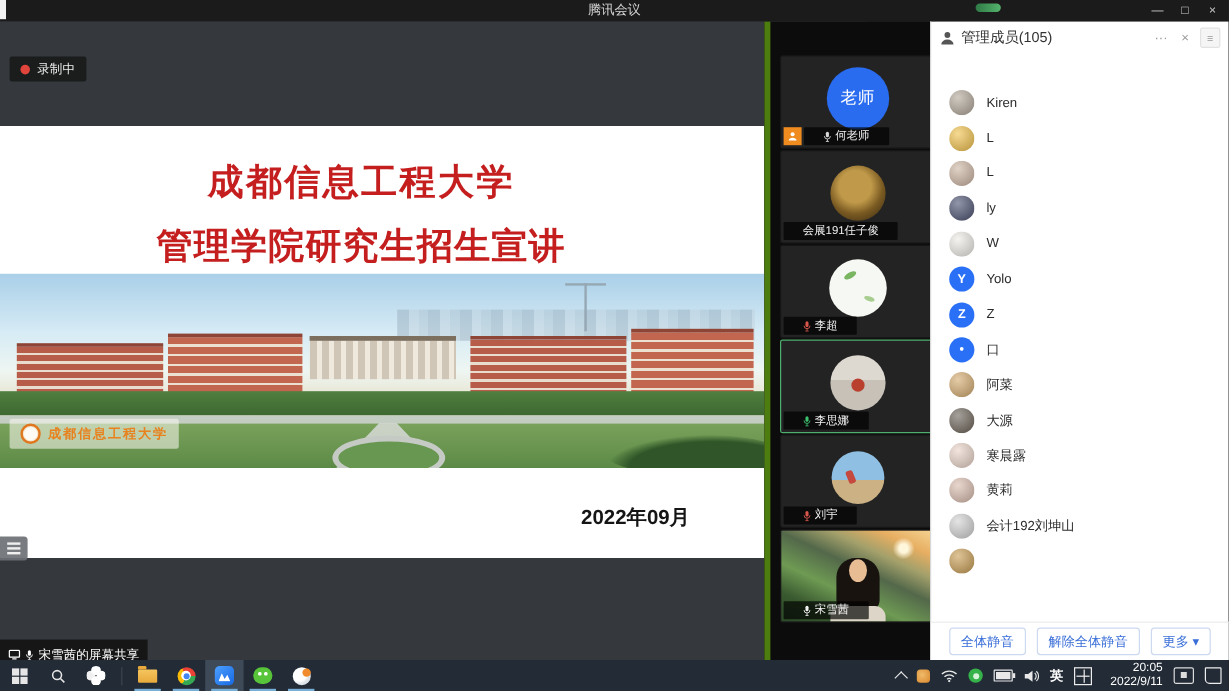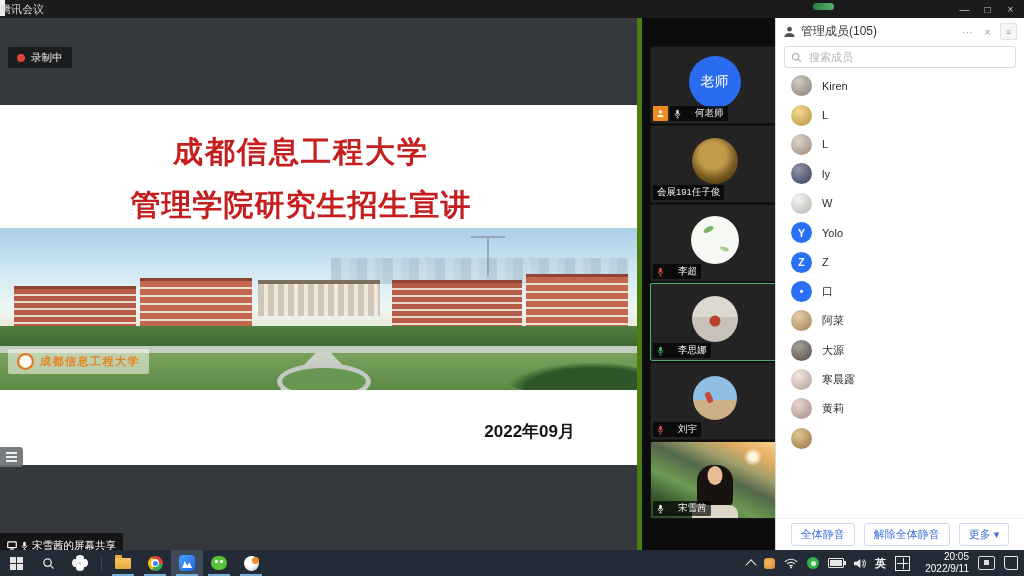--- a/index.html
+++ b/index.html
@@ -1,20 +1,20 @@
 <!DOCTYPE html>
 <html><head>
 <meta charset="utf-8">
 <style>
   html,body{margin:0;padding:0;background:#000}
   #app{position:relative;width:1024px;height:576px;overflow:hidden;background:#35393d;
        font-family:"Liberation Sans","DejaVu Sans",sans-serif}
   
   .titlebar{position:absolute;left:0;top:0;width:1024px;height:18px;background:#1b1b1b}
-  .tb-title{position:absolute;left:0;right:0;top:0;height:18px;line-height:18px;
+  .tb-title{position:absolute;left:0;right:0;top:0;height:18px;line-height:18px;text-align:center;
             font-size:11px;color:#d8d8d8}
   .corner{position:absolute;left:0;top:0;width:5px;height:16px;background:#f2f2f2}
   .tb-pill{position:absolute;left:813px;top:3px;width:21px;height:7px;border-radius:4px;
            background:linear-gradient(90deg,#2f7a46,#54b46c)}
   .tb-btns{position:absolute;right:2px;top:0;height:18px;display:flex}
   .tb-btn{width:23px;height:18px;display:flex;align-items:center;justify-content:center;
           font-size:10px;color:#cccccc}
   
   .share{position:absolute;left:0;top:18px;width:722px;height:532px;background:#35393d}
   .rec{position:absolute;left:8px;top:29px;height:21px;padding:0 9px;border-radius:2px;
@@ -76,22 +76,22 @@
   .av5{width:44px;height:44px;background:linear-gradient(180deg,#8fc0e4 0 55%,#cbb184 55% 100%)}
   .av5::after{content:"";position:absolute;left:30%;top:36%;width:6px;height:11px;border-radius:2px;background:#c5493f;transform:rotate(-22deg)}
   .scene{position:absolute;inset:0;background:linear-gradient(205deg,#f4d492 0%,#e7ae62 16%,#a3a06b 30%,#53684a 45%,#6e9a53 64%,#39592f 82%,#2c4a28 100%)}
   .scene::before{content:"";position:absolute;right:16px;top:6px;width:18px;height:18px;border-radius:50%;
                  background:radial-gradient(circle,#fff7dc 0 28%,rgba(255,244,200,0) 72%)}
   .p-hair{position:absolute;left:50%;bottom:9px;transform:translateX(-50%);width:36px;height:44px;
           border-radius:16px 16px 9px 9px;background:#191310}
   .p-face{position:absolute;left:50%;bottom:33px;transform:translateX(-50%);width:15px;height:19px;border-radius:50%;background:#e8bd94}
   .p-shirt{position:absolute;left:50%;bottom:0;transform:translateX(-50%);width:46px;height:13px;
            border-radius:9px 9px 0 0;background:#ddd6c8}
-  .vlabel{position:absolute;left:2px;bottom:2px;display:flex;align-items:center;gap:14px;
-          background:rgba(0,0,0,.68);padding:1px 4px;border-radius:1px;max-width:118px}
+  .vlabel{position:absolute;left:2px;bottom:2px;display:flex;align-items:center;gap:3px;
+          background:rgba(0,0,0,.68);padding:1px 16px;border-radius:1px;max-width:118px}
   .vname{font-size:9.5px;color:#f2f2f2;white-space:nowrap;overflow:hidden}
   .host-badge{position:absolute;left:2px;bottom:2px;width:15px;height:15px;background:#ef8b1f;
               display:flex;align-items:center;justify-content:center}
   .vlabel.after-badge{left:19px}
   
   .panel{position:absolute;left:775px;top:18px;width:249px;height:532px;background:#fff;border-left:1px solid #d8d8d8;box-sizing:border-box}
   .p-head{position:absolute;top:0;left:0;right:0;height:27px;display:flex;align-items:center;gap:5px;padding:0 7px}
   .p-title{flex:1;font-size:12px;color:#333}
   .p-more,.p-close{color:#999;font-size:11px;width:15px;text-align:center}
   .p-menu{width:15px;height:15px;background:#f5f5f5;border:1px solid #e2e2e2;border-radius:2px;
@@ -308,27 +308,20 @@
       <svg viewBox="0 0 14 14" width="13" height="13">
         <circle cx="7" cy="4.5" r="2.6" fill="#555"></circle>
           <path d="M1.5 13a5.5 4.5 0 0 1 11 0z" fill="#555"></path>
       </svg>
       <span class="p-title">管理成员(105)</span>
       <span class="p-more">···</span>
       <span class="p-close">×</span>
       <span class="p-menu">≡</span>
     </div>
 
-    <div class="p-search">
-      <svg viewBox="0 0 14 14" width="11" height="11">
-        <circle cx="6" cy="6" r="4" fill="none" stroke="#a8a8a8" stroke-width="1.4"></circle>
-        <path d="M9 9l3.5 3.5" stroke="#a8a8a8" stroke-width="1.4"></path>
-      </svg>
-      <input placeholder="搜索成员" style="">
-    </div>
 
     <div class="m-list">
       <div class="m-row">
           <div class="m-av ph" style="background-color: rgb(179, 168, 154);"></div>
           <span class="m-name">Kiren</span>
         </div>
       <div class="m-row">
           <div class="m-av ph" style="background-color: rgb(242, 194, 75);"></div>
           <span class="m-name">L</span>
         </div>
@@ -364,20 +357,24 @@
           <div class="m-av ph" style="background-color: rgb(107, 98, 88);"></div>
           <span class="m-name">大源</span>
         </div>
       <div class="m-row">
           <div class="m-av ph" style="background-color: rgb(234, 212, 200);"></div>
           <span class="m-name">寒晨露</span>
         </div>
       <div class="m-row">
           <div class="m-av ph" style="background-color: rgb(218, 188, 174);"></div>
           <span class="m-name">黄莉</span>
+        </div>
+      <div class="m-row">
+          <div class="m-av ph" style="background-color: rgb(210, 210, 210);"></div>
+          <span class="m-name">会计192刘坤山</span>
         </div>
       <div class="m-row">
           <div class="m-av ph" style="background-color: rgb(201, 157, 82);"></div>
           <span class="m-name"></span>
         </div>
     </div>
 
     <div class="p-foot">
       <button class="p-btn">全体静音</button>
       <button class="p-btn">解除全体静音</button>

